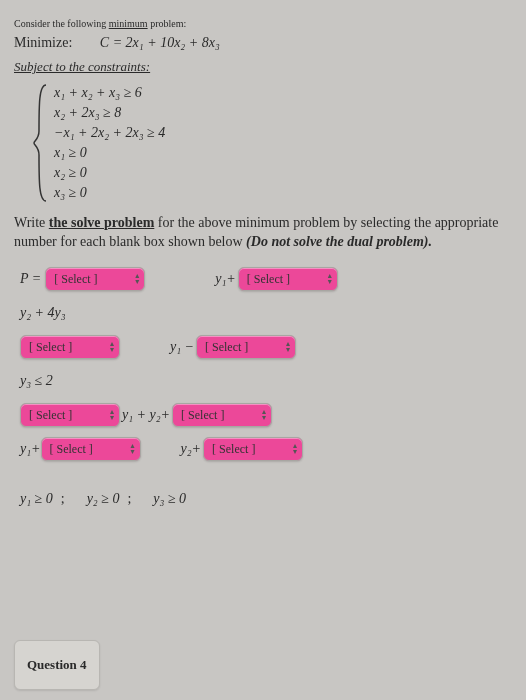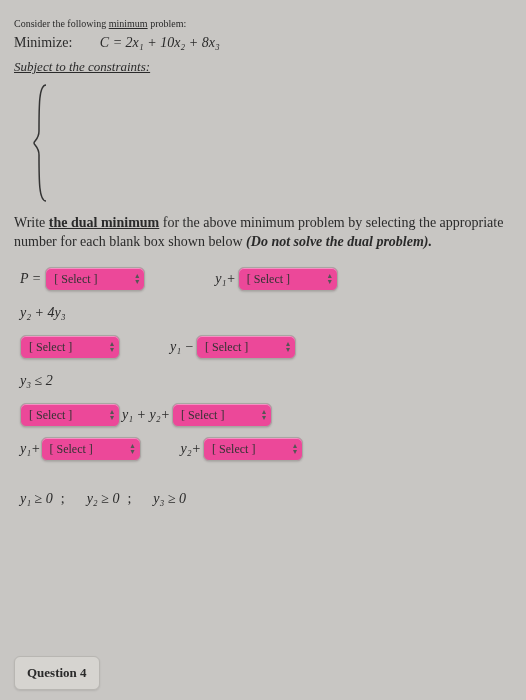--- a/index.html
+++ b/index.html
@@ -73,21 +73,21 @@
   .final-row { margin-top: 16px; align-items: flex-end; }
   .gap { display:inline-block; width: 14px; }
   .semi { margin: 0 8px; font-style: normal; }
   .question-box {
     position: absolute;
     left: 14px;
     bottom: 10px;
     background: #d6d4d0;
     border: 1px solid #b8b6b2;
     border-radius: 6px;
-    padding: 8px 12px;
+    padding: 16px 12px;
     font-size: 13px;
     font-weight: 600;
     box-shadow: 0 1px 2px rgba(0,0,0,.1);
   }
   .w-med { min-width: 100px; }
   .slabel { margin-left: 2px; margin-right: 2px; font-style: italic; }
 </style>
 </head>
 <body>
 
@@ -99,24 +99,32 @@
   <span class="minimize-label">Minimize:</span>
   <span class="formula">C = 2x₁ + 10x₂ + 8x₃</span>
 </p>
 
 <p class="subject">Subject to the constraints:</p>
 
 <div class="constraints-block">
   <svg class="brace-svg" viewBox="0 0 18 120">
     <path d="M14 2 C7 2 7 22 7 48 C7 56 2 58 2 60 C2 62 7 64 7 72 C7 98 7 118 14 118" stroke="#333" stroke-width="1.5" fill="none"></path>
   </svg>
+  <div class="constraints">
+    <div>x₁ + x₂ + x₃ ≥ 6</div>
+    <div>x₂ + 2x₃ ≥ 8</div>
+    <div>−x₁ + 2x₂ + 2x₃ ≥ 4</div>
+    <div>x₁ ≥ 0</div>
+    <div>x₂ ≥ 0</div>
+    <div>x₃ ≥ 0</div>
+  </div>
 </div>
 
 <p class="write-text">
-  <span>Write </span><span class="bold-under">the dual minimum</span><span> for the above minimum problem by selecting the appropriate number for each blank box shown below </span><span class="italic-bold">(Do not solve the dual problem).</span>
+  <span>Write </span><span class="bold-under">the solve problem</span><span> for the above minimum problem by selecting the appropriate number for each blank box shown below </span><span class="italic-bold">(Do not solve the dual problem).</span>
 </p>
 
 <div class="problem-area">
 
   <div class="line">
     <span class="ml">P = </span>
     <span class="sel-wrap">
       <select class="sel w-med"><option>[ Select ]</option></select>
       <span class="arrows">▴<br>▾</span>
     </span>

